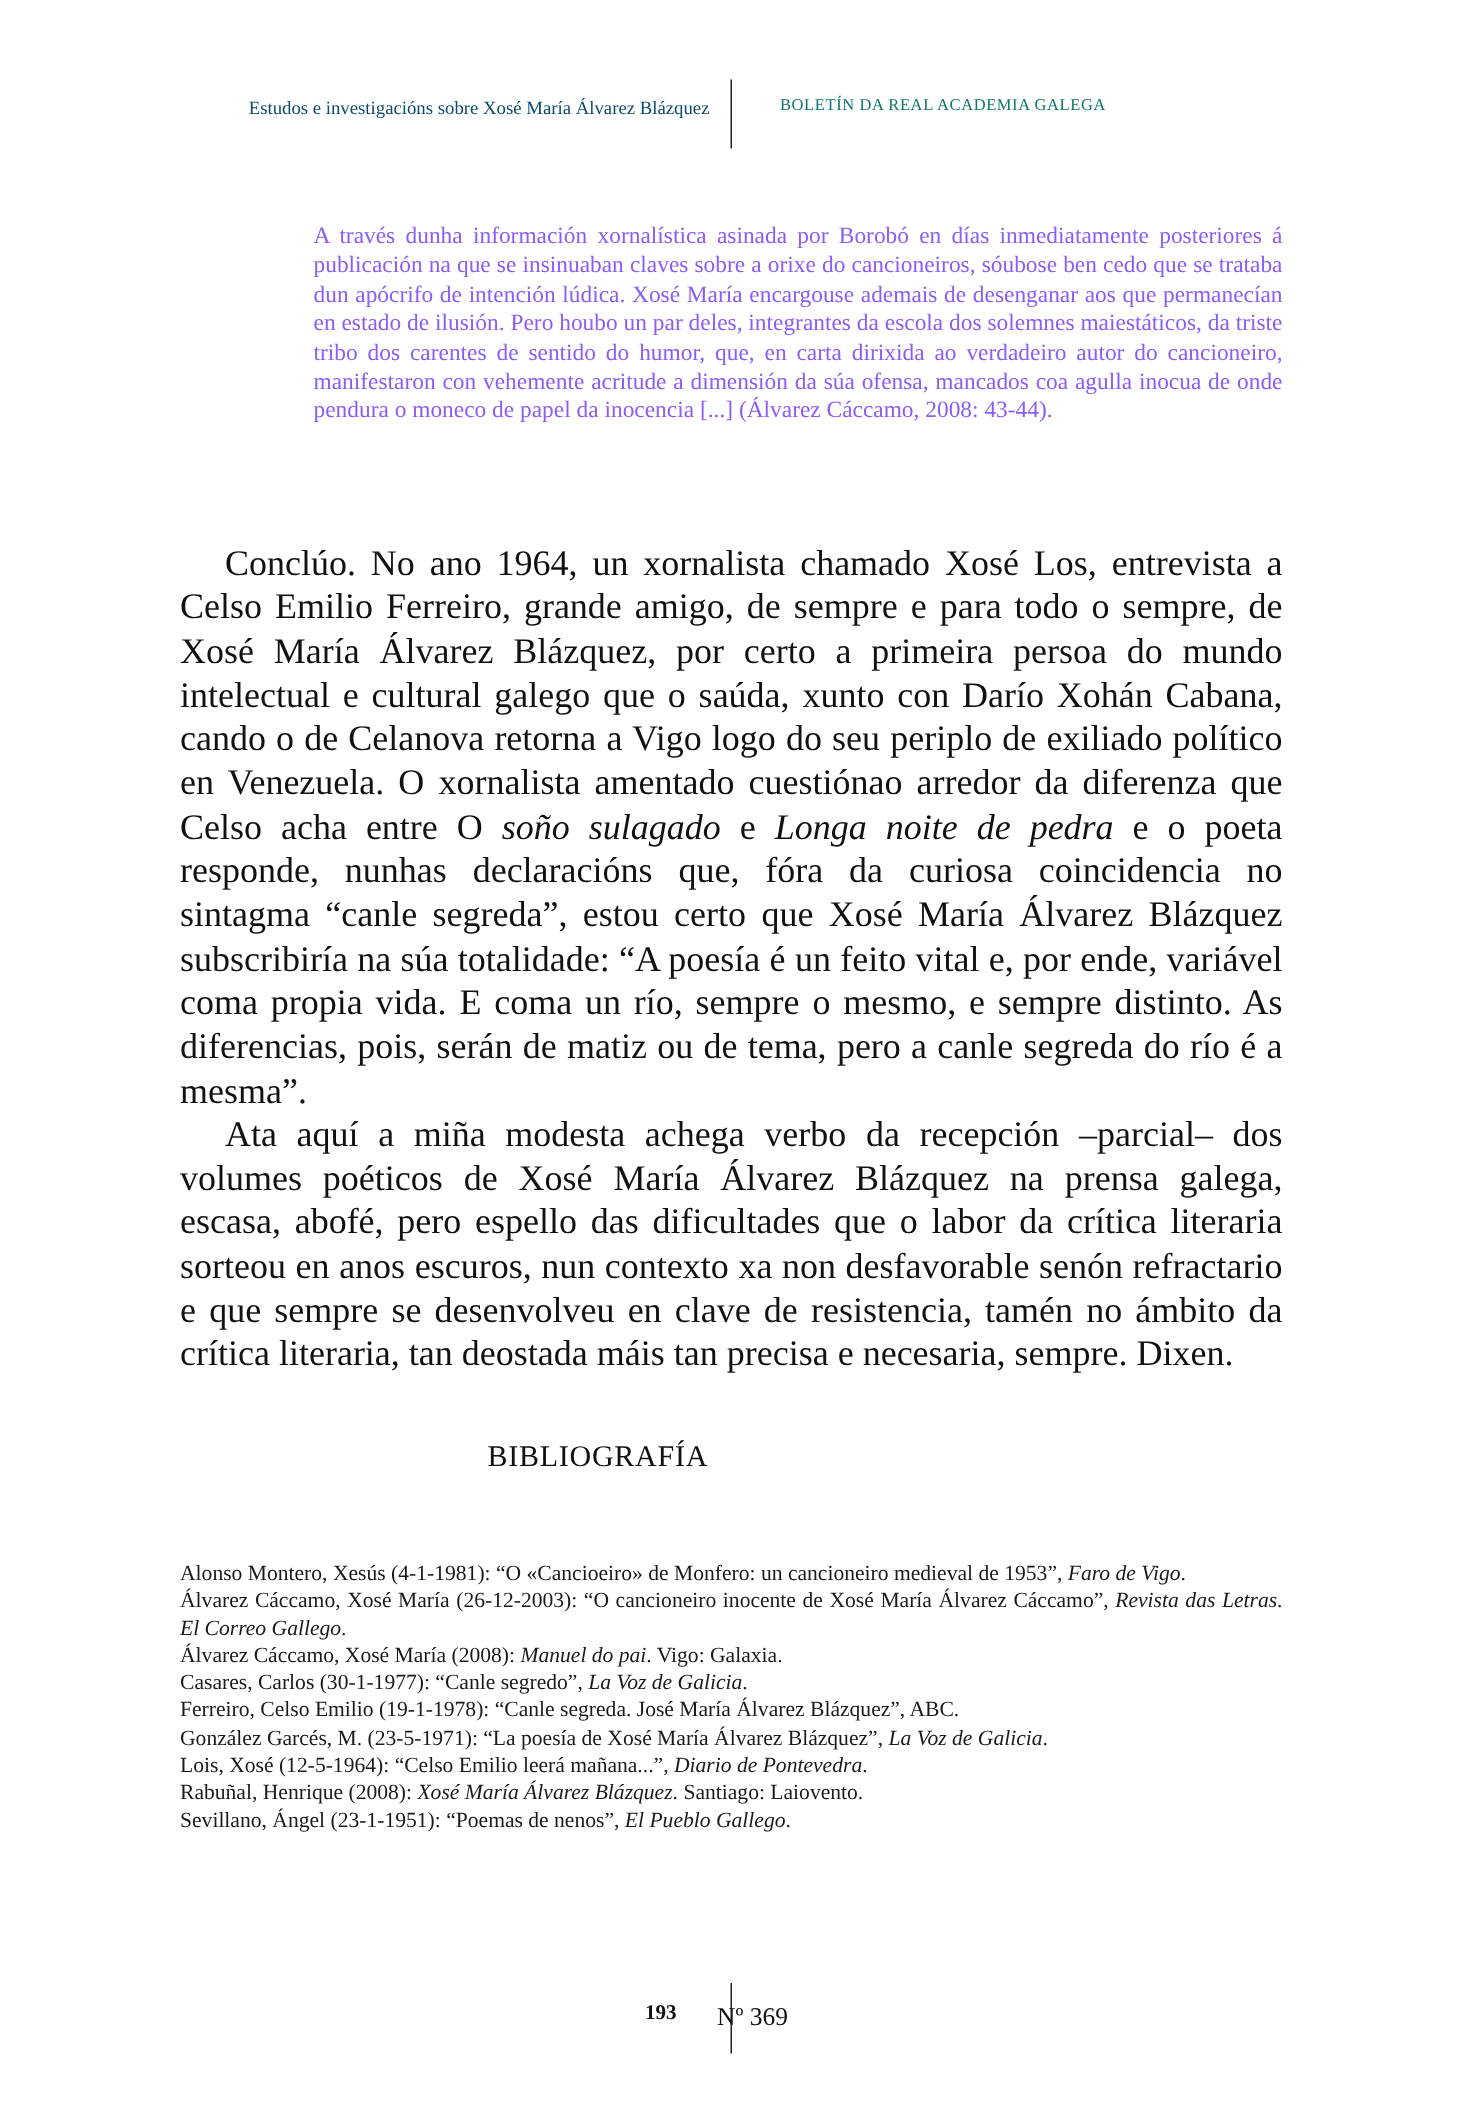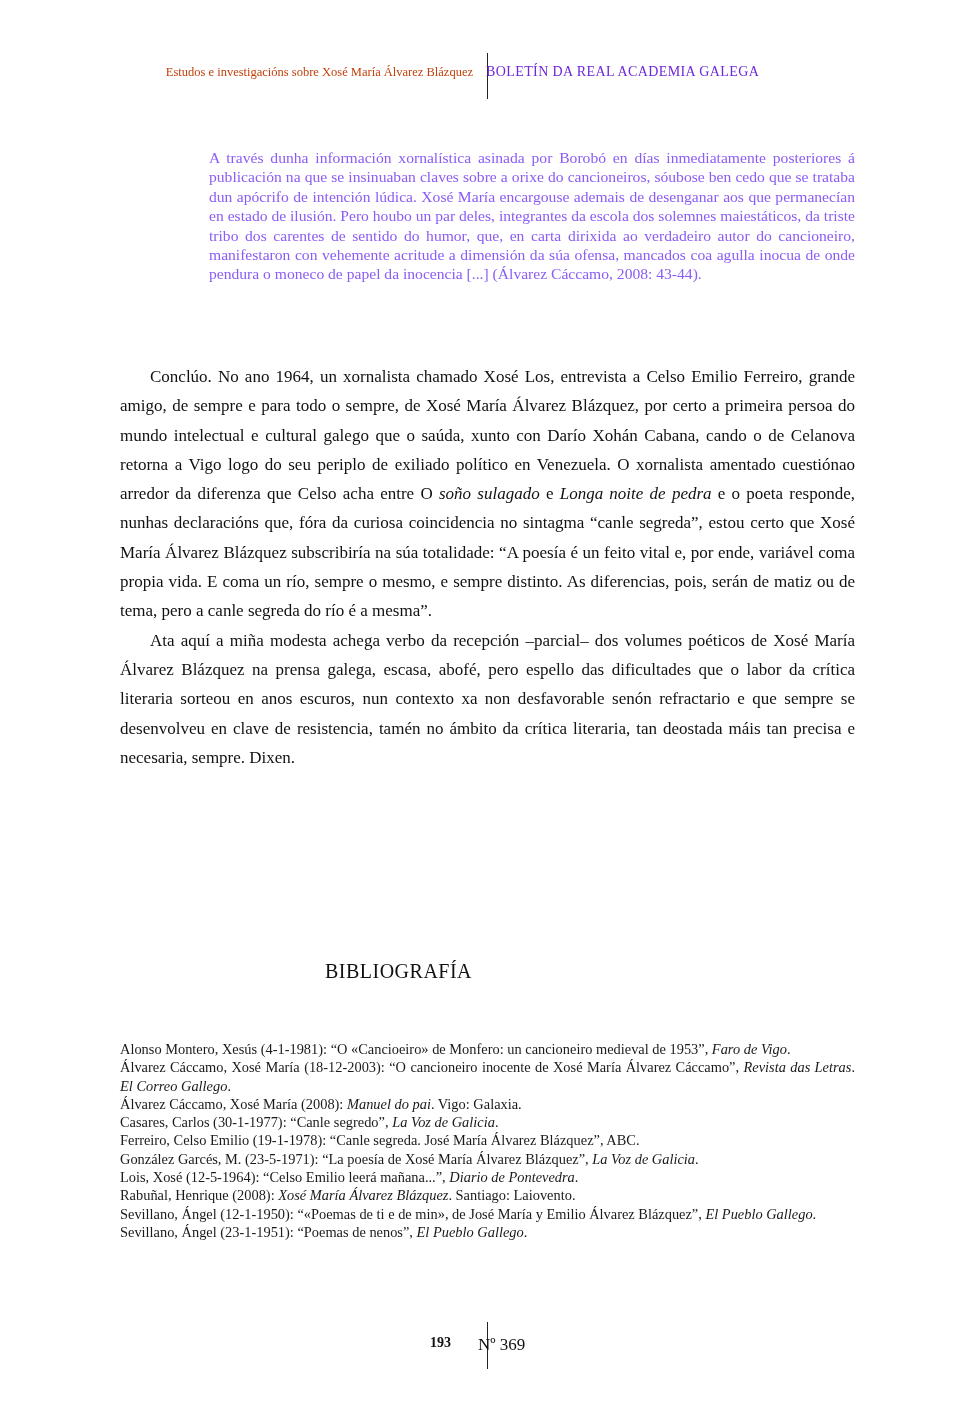--- a/index.html
+++ b/index.html
@@ -1,26 +1,26 @@
 <!DOCTYPE html>
 <html><head>
 <meta charset="utf-8">
 <style>
   html, body { margin: 0; padding: 0; background: #ffffff; }
   body { width: 975px; height: 1417px; position: relative; overflow: hidden; color: #111; font-family: "Liberation Serif", "DejaVu Serif", serif; }
 
   .running-head { position: absolute; top: 53px; left: 0; width: 975px; height: 46px; }
-  .rh-left { position: absolute; right: 502px; top: 12px; font-size: 12.5px; white-space: nowrap; color: #c2410c; }
+  .rh-left { position: absolute; right: 502px; top: 12px; font-size: 12.5px; white-space: nowrap; color: #0c4a6e; }
   .rh-divider { position: absolute; left: 487px; top: 0; width: 1px; height: 46px; background: #222; }
-  .rh-right { position: absolute; left: 486px; top: 11px; font-size: 14px; letter-spacing: 0.4px; white-space: nowrap; color: #6d28d9; }
+  .rh-right { position: absolute; left: 520px; top: 11px; font-size: 11px; letter-spacing: 0.4px; white-space: nowrap; color: #0f766e; }
 
   .blockquote { position: absolute; left: 209px; top: 148px; width: 646px; font-size: 15.6px; line-height: 19.4px; text-align: justify; color: #8b5cf6; }
   .blockquote p { margin: 0; }
 
-  .body-text { position: absolute; left: 120px; top: 362px; width: 735px; font-size: 17px; line-height: 29.3px; text-align: justify; color: #111; }
+  .body-text { position: absolute; left: 120px; top: 362px; width: 735px; font-size: 24px; line-height: 29.3px; text-align: justify; color: #111; }
   .body-text p { margin: 0; text-indent: 30px; }
 
   .biblio-title { position: absolute; left: 0; width: 797px; top: 960px; text-align: center; font-size: 20px; letter-spacing: 0.5px; color: #111; }
 
   .biblio-list { position: absolute; left: 120px; top: 1007px; width: 735px; font-size: 14.4px; line-height: 18.3px; color: #1a1a1a; margin-top: 33px; }
   .biblio-entry { margin: 0; text-align: justify; }
 
   .folio { position: absolute; top: 1322px; left: 0; width: 954px; height: 47px; font-family: Liberation Serif, serif; }
   .folio-page { position: absolute; right: 503px; top: 13px; font-size: 14px; font-weight: bold; }
   .folio-divider { position: absolute; left: 487px; top: 0; width: 1px; height: 47px; background: #222; }
@@ -43,28 +43,27 @@
 
 <div class="body-text" id="body-text">
     <p><span>Conclúo. No ano 1964, un xornalista chamado Xosé Los, entrevista a Celso Emilio Ferreiro, grande amigo, de sempre e para todo o sempre, de Xosé María Álvarez Blázquez, por certo a primeira persoa do mundo intelectual e cultural galego que o saúda, xunto con Darío Xohán Cabana, cando o de Celanova retorna a Vigo logo do seu periplo de exiliado político en Venezuela. O xornalista amentado cuestiónao arredor da diferenza que Celso acha entre O </span><i>soño sulagado</i><span> e </span><i>Longa noite de pedra</i><span> e o poeta responde, nunhas declaracións que, fóra da curiosa coincidencia no sintagma “canle segreda”, estou certo que Xosé María Álvarez Blázquez subscribiría na súa totalidade: “A poesía é un feito vital e, por ende, variável coma propia vida. E coma un río, sempre o mesmo, e sempre distinto. As diferencias, pois, serán de matiz ou de tema, pero a canle segreda do río é a mesma”.</span></p>
     <p><span>Ata aquí a miña modesta achega verbo da recepción –parcial– dos volumes poéticos de Xosé María Álvarez Blázquez na prensa galega, escasa, abofé, pero espello das dificultades que o labor da crítica literaria sorteou en anos escuros, nun contexto xa non desfavorable senón refractario e que sempre se desenvolveu en clave de resistencia, tamén no ámbito da crítica literaria, tan deostada máis tan precisa e necesaria, sempre. Dixen.</span></p>
   </div>
 
 <h2 class="biblio-title" style="font-weight:normal;margin:0;">BIBLIOGRAFÍA</h2>
 
 <div class="biblio-list" id="biblio-list">
     <p class="biblio-entry"><span>Alonso Montero, Xesús (4-1-1981): “O «Cancioeiro» de Monfero: un cancioneiro medieval de 1953”, </span><i>Faro de Vigo</i><span>.</span></p>
-    <p class="biblio-entry"><span>Álvarez Cáccamo, Xosé María (18-12-2003): “O cancioneiro inocente de Xosé María Álvarez Cáccamo”, </span><i>Revista das Letras</i><span>. </span><i>El Correo Gallego</i><span>.</span></p>
+    <p class="biblio-entry"><span>Álvarez Cáccamo, Xosé María (26-12-2003): “O cancioneiro inocente de Xosé María Álvarez Cáccamo”, </span><i>Revista das Letras</i><span>. </span><i>El Correo Gallego</i><span>.</span></p>
     <p class="biblio-entry"><span>Álvarez Cáccamo, Xosé María (2008): </span><i>Manuel do pai</i><span>. Vigo: Galaxia.</span></p>
     <p class="biblio-entry"><span>Casares, Carlos (30-1-1977): “Canle segredo”, </span><i>La Voz de Galicia</i><span>.</span></p>
     <p class="biblio-entry"><span>Ferreiro, Celso Emilio (19-1-1978): “Canle segreda. José María Álvarez Blázquez”, ABC.</span></p>
     <p class="biblio-entry"><span>González Garcés, M. (23-5-1971): “La poesía de Xosé María Álvarez Blázquez”, </span><i>La Voz de Galicia</i><span>.</span></p>
     <p class="biblio-entry"><span>Lois, Xosé (12-5-1964): “Celso Emilio leerá mañana...”, </span><i>Diario de Pontevedra</i><span>.</span></p>
     <p class="biblio-entry"><span>Rabuñal, Henrique (2008): </span><i>Xosé María Álvarez Blázquez</i><span>. Santiago: Laiovento.</span></p>
-    <p class="biblio-entry"><span>Sevillano, Ángel (12-1-1950): “«Poemas de ti e de min», de José María y Emilio Álvarez Blázquez”, </span><i>El Pueblo Gallego</i><span>.</span></p>
     <p class="biblio-entry"><span>Sevillano, Ángel (23-1-1951): “Poemas de nenos”, </span><i>El Pueblo Gallego</i><span>.</span></p>
   </div>
 
 <footer class="folio">
   <span class="folio-page">193</span>
   <span class="folio-divider"></span>
   <span class="folio-issue">Nº 369</span>
 </footer>
 
 </body></html>

